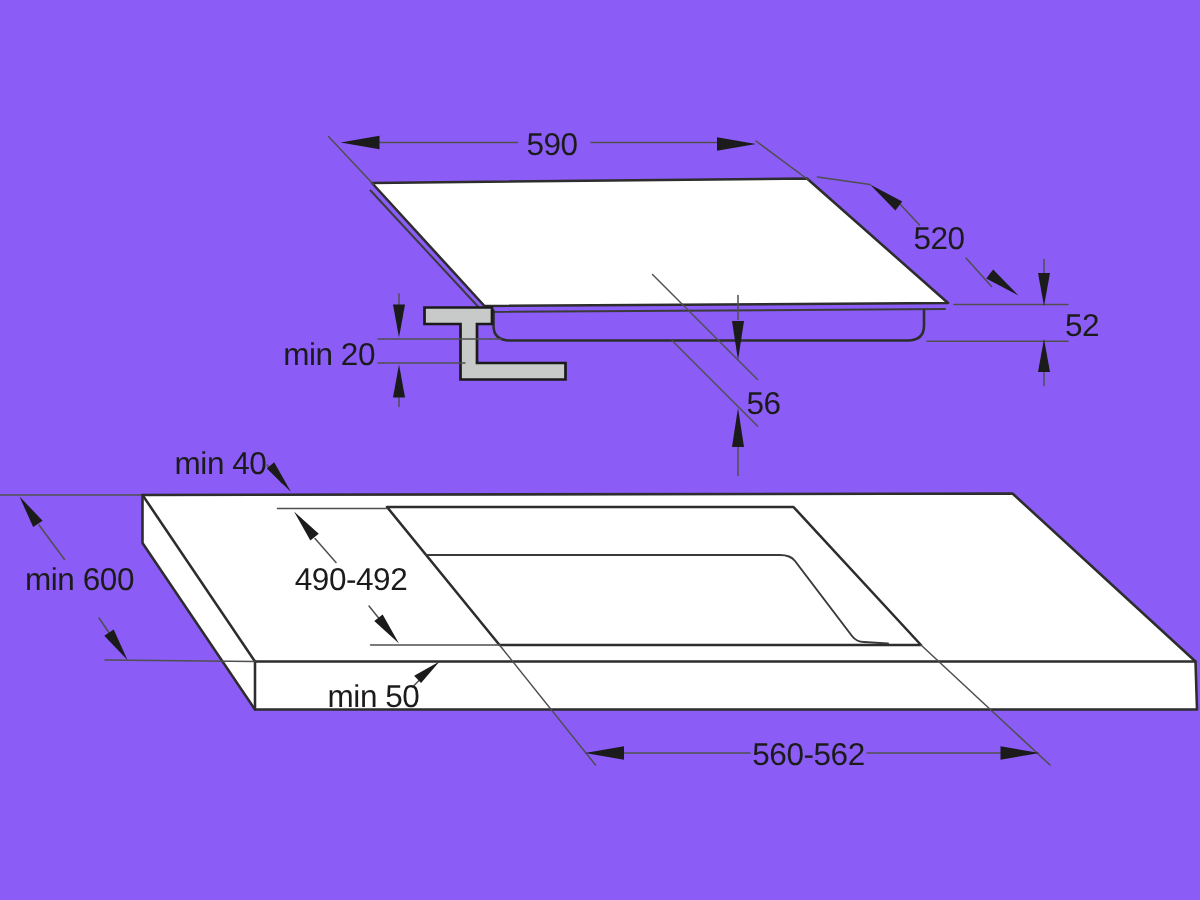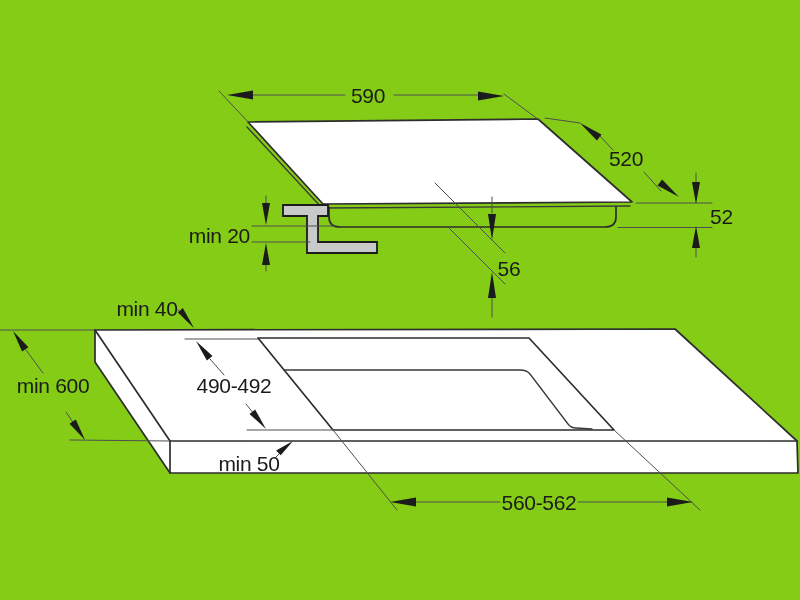--- a/index.html
+++ b/index.html
@@ -4,21 +4,21 @@
 <style>
   html, body {
     margin: 0;
     padding: 0;
     background: #ffffff;
   }
   .stage {
     position: relative;
     width: 800px;
     height: 600px;
-    background: #84cc16;
+    background: #8b5cf6;
     overflow: hidden;
   }
   svg { display: block; }
   svg text {
     font-family: "Liberation Sans", "DejaVu Sans", sans-serif;
     font-size: 21px;
     fill: #1b1b1b;
     letter-spacing: -0.3px;
   }
   .main  { stroke: #2d2d2d; stroke-width: 1.7; fill: none; stroke-linejoin: round; stroke-linecap: round; }

